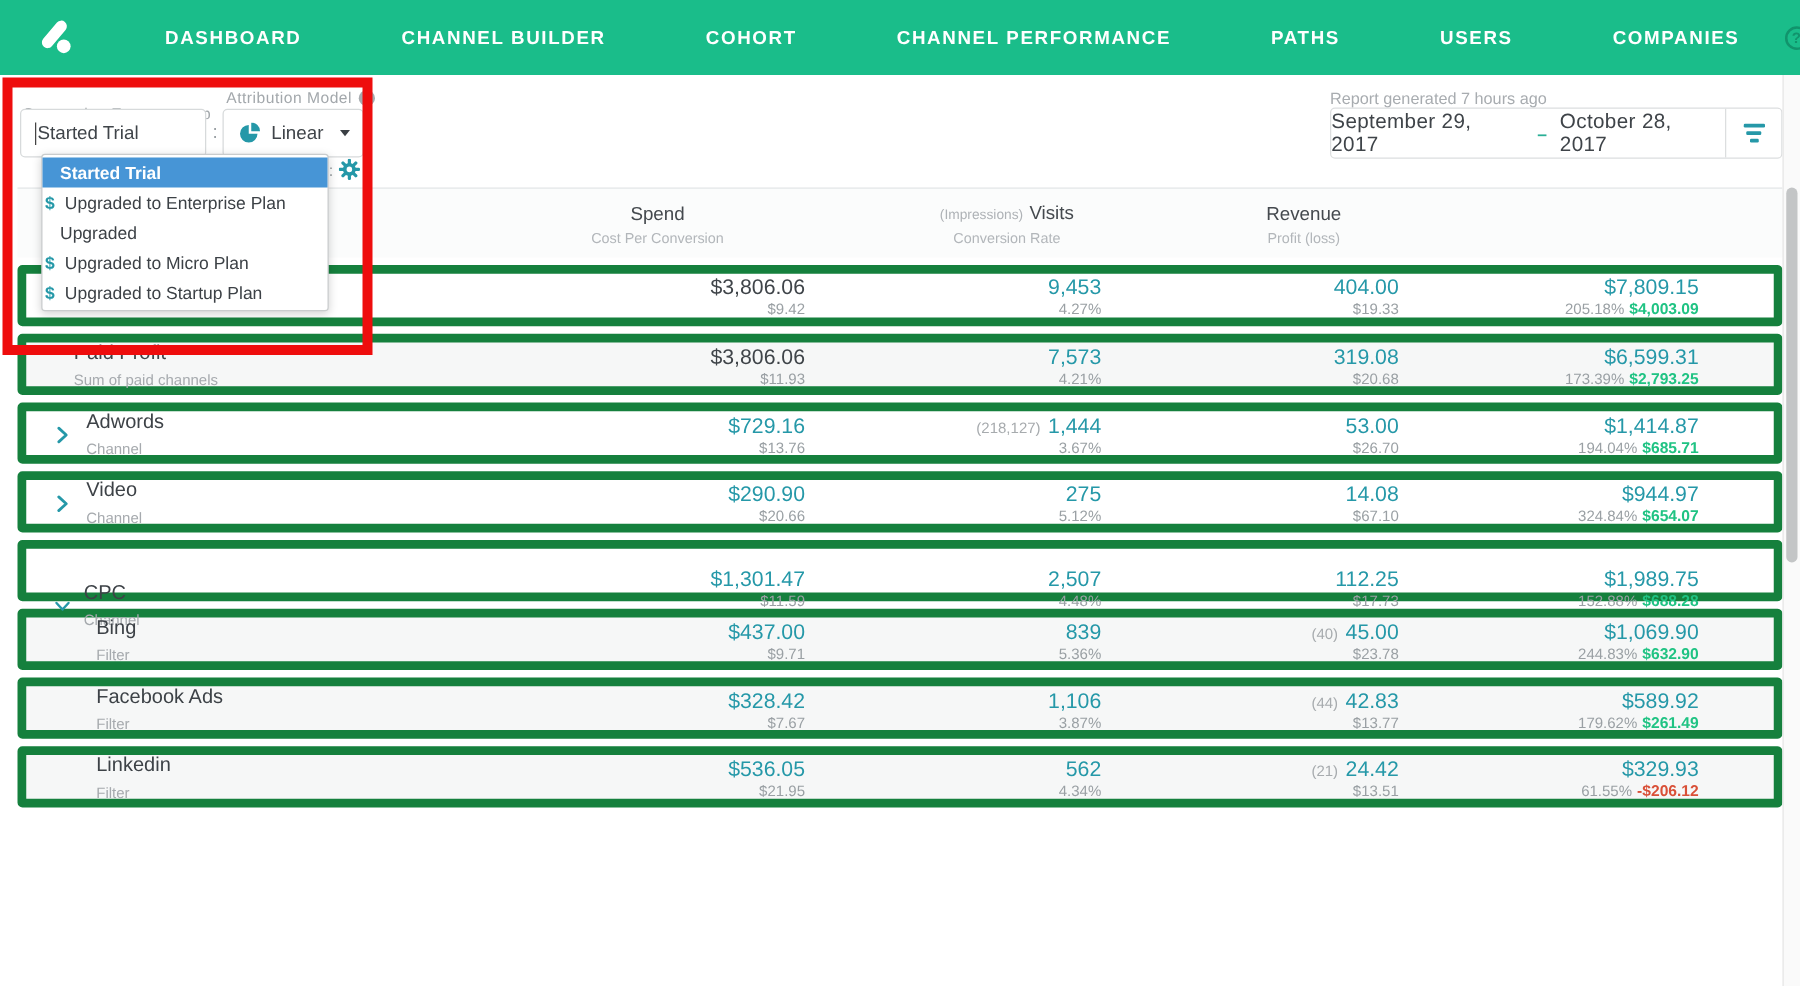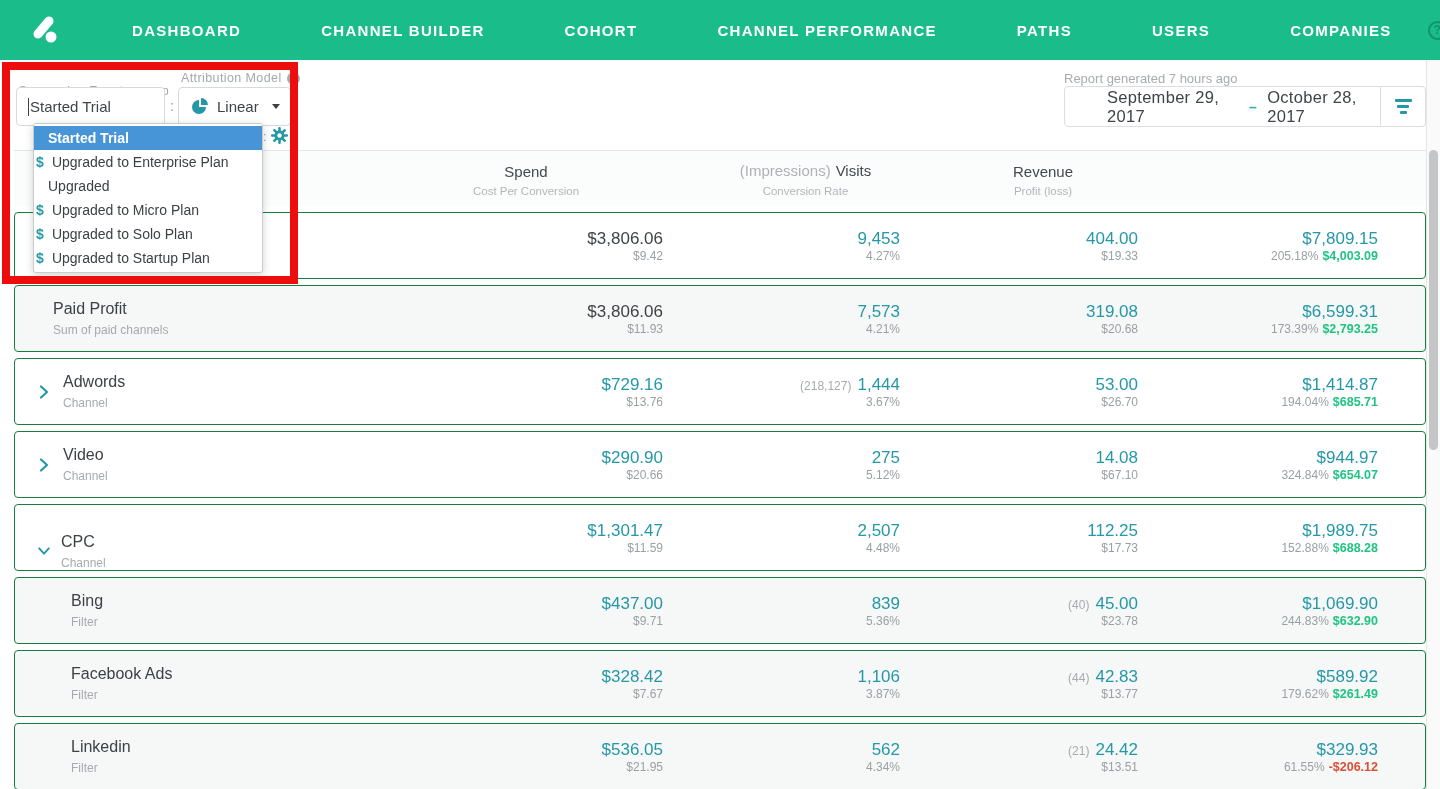--- a/index.html
+++ b/index.html
@@ -29,46 +29,46 @@
   .colon { position:absolute; color:#9aa0a4; font-size:15px; }
   .colon1 { left:170px; top:37px; }
   .colon2 { left:263px; top:69px; font-size:13px; }
   .model-select { position:absolute; left:178px; top:27px; width:113px; height:39px; border:1px solid #d7dadb; border-radius:4px; background:#fff; display:flex; align-items:center; gap:9px; padding:0 10px 0 12px; cursor:pointer; }
   .model-select .txt { font-size:15px; color:#3f4449; }
   .caret-down { width:0; height:0; border-left:4.5px solid transparent; border-right:4.5px solid transparent; border-top:5.5px solid #3a3f44; margin-left:auto; }
   .mini-gear { position:absolute; left:271px; top:67px; cursor:pointer; }
 
   .report-label { position:absolute; left:1064px; top:11px; font-size:13px; color:#a8acb0; }
   .date-box { position:absolute; left:1064px; top:26px; width:362px; height:41px; border:1px solid #dcdedf; border-radius:4px; background:#fff; display:flex; align-items:stretch; cursor:pointer; }
-  .date-main { flex:1; display:flex; align-items:center; justify-content:center; gap:10px; font-size:16.5px; color:#3f4449; letter-spacing:.3px;margin-left:42px; }
+  .date-main { flex:1; display:flex; align-items:center; justify-content:center; gap:10px; font-size:16.5px; color:#3f4449; letter-spacing:.3px; }
   .date-sep { color:#2aaf96; font-weight:bold; font-size:14px; }
   .date-filter { width:45px; border-left:1px solid #dcdedf; display:flex; flex-direction:column; align-items:center; justify-content:center; gap:3px; }
   .date-filter i { display:block; height:3px; background:#2598a8; border-radius:1px; }
   .fb1{width:17px;} .fb2{width:12px;} .fb3{width:7px;}
 
   
   .dropdown { position:absolute; left:33px; top:63px; width:230px; background:#fff; border:1px solid #c9cccd; border-radius:3px; box-shadow:0 2px 8px rgba(0,0,0,.18); z-index:40; padding:2px 0; }
   .dd-item { height:24px; line-height:24px; font-size:14px; color:#3c4146; padding-left:14px; white-space:nowrap; cursor:pointer; }
   .dd-item.has-dollar { padding-left:2px; }
   .dd-dollar { display:inline-block; width:12px; color:#2598a8; font-weight:bold; }
   .dd-item.selected { background:#4795d6; color:#fff; font-weight:bold; }
 
   
   .annotation { position:absolute; left:2px; top:2px; width:296px; height:222px; border:8px solid #ee0d0d; z-index:60; pointer-events:none; }
 
   
   .cols { display:grid; grid-template-columns:1fr 300px 215px 216px 218px; column-gap:22px; align-items:center; }
   .table-head { margin:0 14px; border-top:1px solid #e4e6e7; background:#fbfcfc; padding:11px 35px 9px 16px; }
   .hcell { text-align:center; }
   .h-title { font-size:15px; color:#44494e; }
-  .h-pre { font-size:15px; color:#aeb2b6; margin-right:5px; }
+  .h-pre { font-size:11px; color:#aeb2b6; margin-right:5px; }
   .h-sub { font-size:11.5px; color:#b2b6ba; margin-top:5px; }
 
   .rows { margin-top:6px; }
-  .row-card { height:67px; margin:0 14px 6px; border:1px solid #15803d; border-radius:4px; background:#fff; padding:0 35px 0 16px; }
+  .row-card { height:49px; margin:0 14px 6px; border:7px solid #15803d; border-radius:4px; background:#fff; padding:0 48px 0 16px; }
   .row-card.tint { background:#f6f7f7; }
   .row-label { display:flex; align-items:center; gap:10px; }
   .row-label.pad-summary { padding-left:22px; }
   .row-label.pad-filter { padding-left:40px; }
   .chev { width:14px; display:flex; align-items:center; cursor:pointer; flex:0 0 auto; }
   .nm .name { font-size:16px; color:#3d4247; }
   .nm .subname { font-size:12px; color:#a6aaae; margin-top:5px; }
 
   .ncell { text-align:right; }
   .line1 { font-size:17px; color:#2598a8; padding-right:12px; white-space:nowrap; }
@@ -208,24 +208,20 @@
     </div>
     <div class="dd-item">
       <span>Upgraded</span>
     </div>
     <div class="dd-item has-dollar">
       <span class="dd-dollar">$</span>
       <span>Upgraded to Micro Plan</span>
     </div>
     <div class="dd-item has-dollar">
       <span class="dd-dollar">$</span>
-      <span>Upgraded to Solo Plan</span>
-    </div>
-    <div class="dd-item has-dollar">
-      <span class="dd-dollar">$</span>
       <span>Upgraded to Startup Plan</span>
     </div>
   </div>
 
   <div class="annotation"></div>
 </div>
 
 <div class="table-head cols">
   <div></div>
   <div class="hcell">

